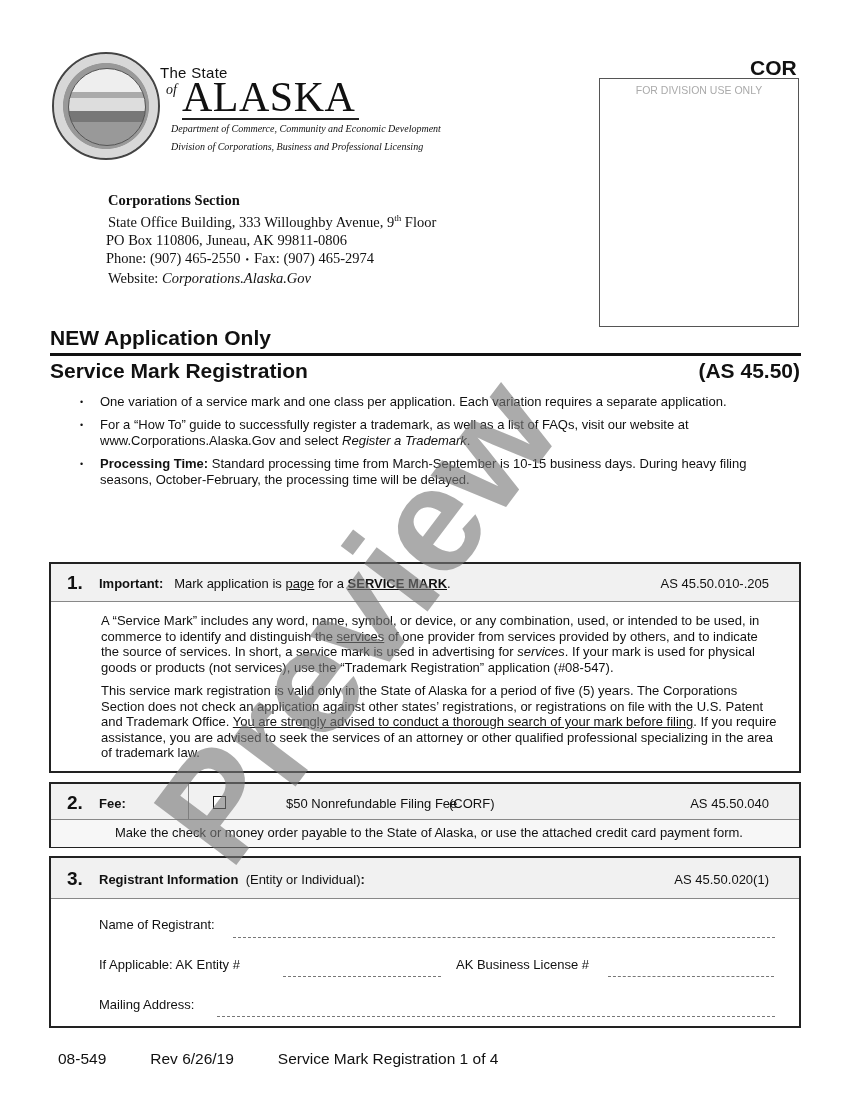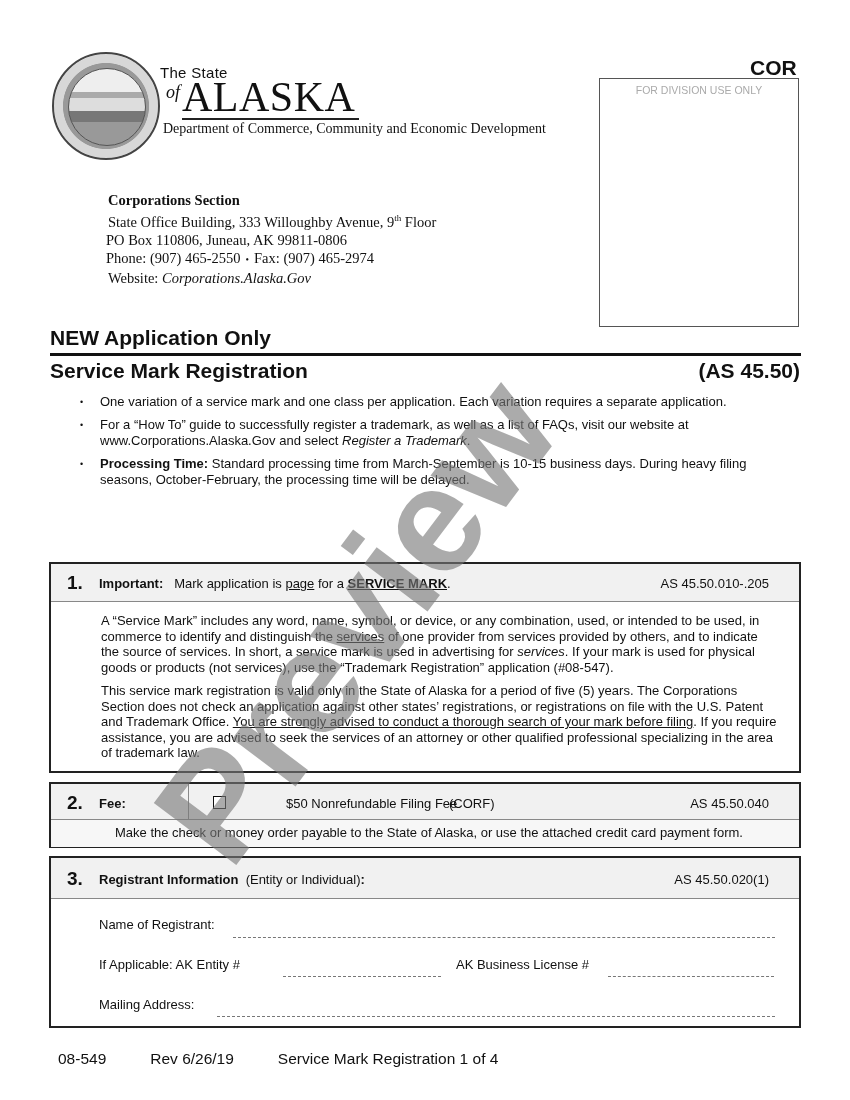--- a/index.html
+++ b/index.html
@@ -8,24 +8,24 @@
   .abs { position: absolute; }
 
   
   .seal { left: 52px; top: 52px; width: 108px; height: 108px; border-radius: 50%;
           border: 2px solid #444; box-sizing: border-box; background:
           radial-gradient(circle at 50% 50%, #f5f5f5 0 28%, #bbb 29% 36%, #e6e6e6 37% 46%, #999 47% 58%, #d8d8d8 59% 70%, #fff 71%); }
   .seal-inner { position:absolute; left: 14px; top: 14px; width: 76px; height: 76px; border-radius:50%;
           border: 1px solid #555; background:
           linear-gradient(180deg, #eee 0 30%, #aaa 30% 38%, #ddd 38% 55%, #777 55% 70%, #999 70% 100%); }
   .state-the { left: 160px; top: 64px; font-family: Liberation Sans, sans-serif; font-size: 15px; letter-spacing: 0.3px; }
-  .state-of { left: 166px; top: 82px; font-family: "Liberation Serif", serif; font-style: italic; font-size: 18px; }
+  .state-of { left: 166px; top: 82px; font-family: "Liberation Serif", serif; font-style: italic; font-size: 14px; }
   .state-alaska { left: 182px; top: 76px; font-family: "Liberation Serif", serif; font-size: 42px; line-height: 42px;
           border-bottom: 2px solid #222; padding-right: 4px; letter-spacing: 0.5px; }
-  .dept { left: 163px; top: 120px; font-family: "Liberation Serif", serif; font-size: 14px; line-height: 18px; }
+  .dept { left: 171px; top: 120px; font-family: "Liberation Serif", serif; font-style: italic; font-size: 10px; line-height: 18px; }
 
   .contact { left: 108px; top: 191px; font-family: "Liberation Serif", serif; font-size: 14.5px; line-height: 18px; }
   .contact .title { font-weight: bold; }
   .contact .l2 { margin-left: 0px; }
   .contact .l3, .contact .l4 { margin-left: -2px; }
   .contact sup { font-size: 9px; margin-top: 45px; }
   .contact .dot { font-size: 10px; margin: 0 5px; vertical-align: middle; }
   .contact i { font-style: italic; }
 
   .cor { left: 750px; top: 56px; font-size: 21px; font-weight: bold; }
@@ -88,20 +88,21 @@
 
 <div class="abs seal">
   <div class="seal-inner"></div>
 </div>
 
 <div class="abs state-the">The State</div>
 <div class="abs state-of">of</div>
 <div class="abs state-alaska">ALASKA</div>
 <div class="abs dept">
   <div>Department of Commerce, Community and Economic Development</div>
+  <div>Division of Corporations, Business and Professional Licensing</div>
 </div>
 
 <div class="abs cor">COR</div>
 <div class="abs div-box">
   <div class="div-box-label">FOR DIVISION USE ONLY</div>
 </div>
 
 <div class="abs contact">
   <div class="title">Corporations Section</div>
   <div class="l2"><span>State Office Building, 333 Willoughby Avenue, 9</span><sup>th</sup><span> Floor</span></div>

